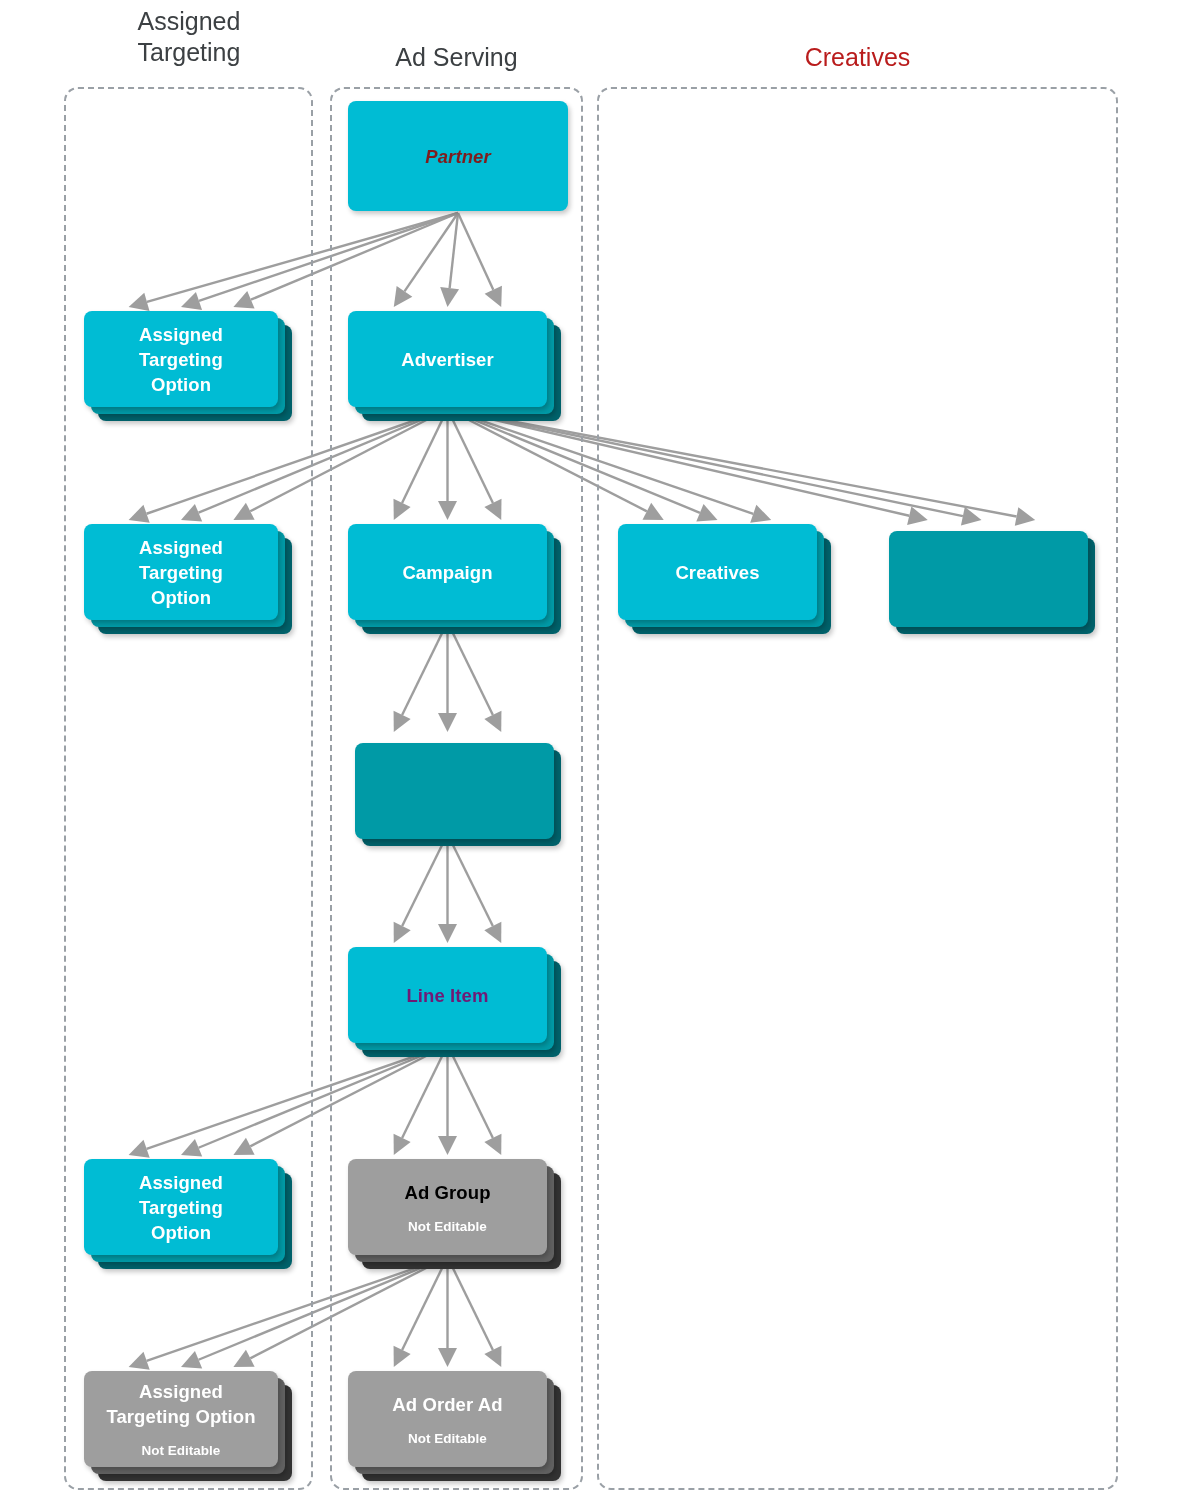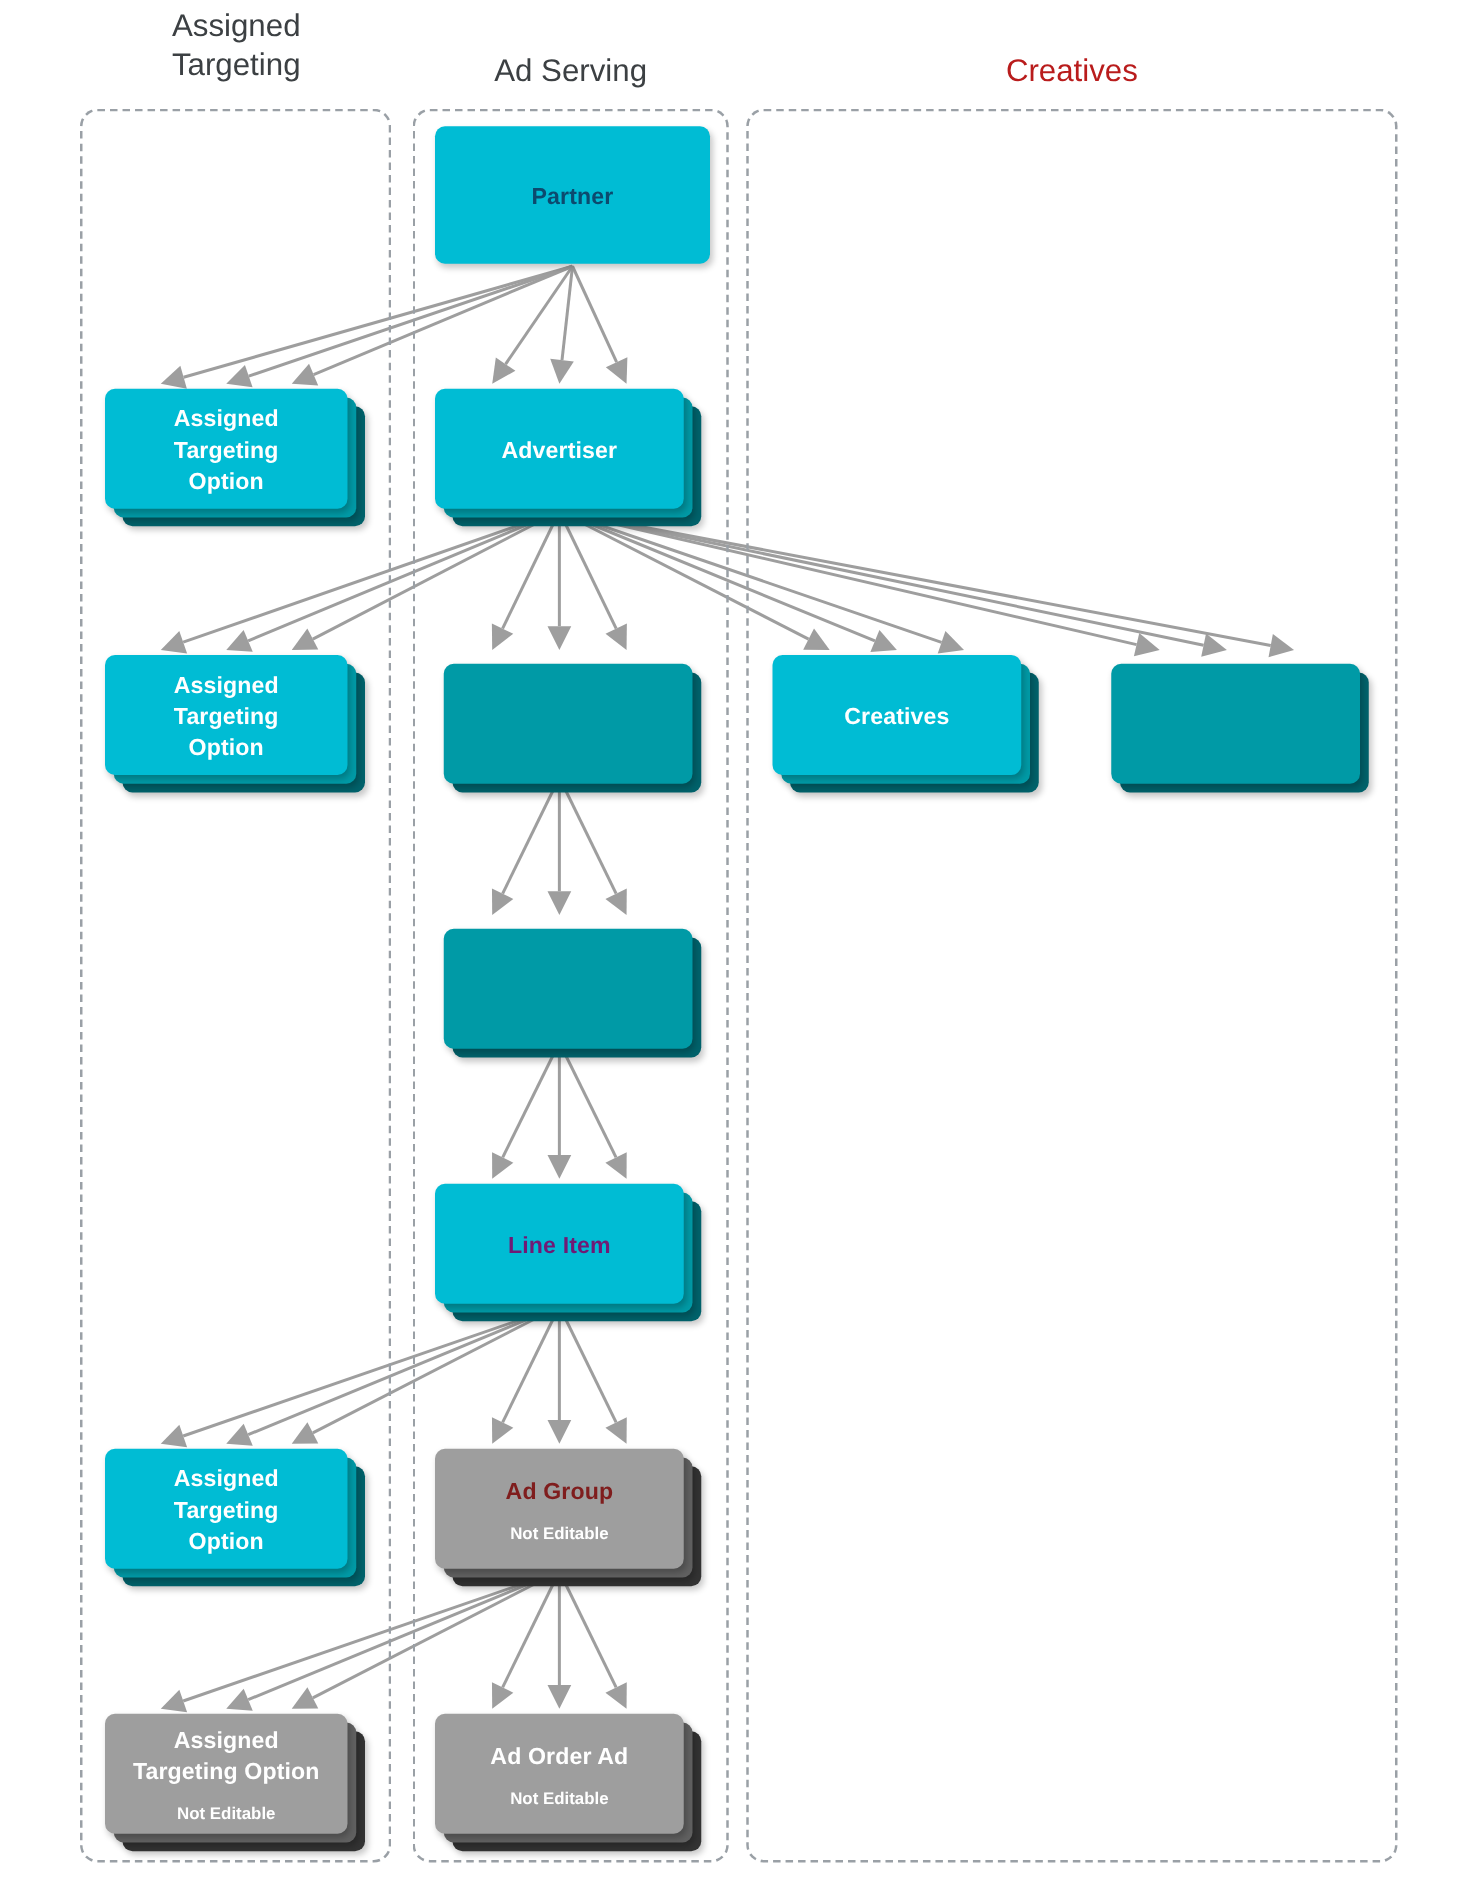--- a/index.html
+++ b/index.html
@@ -240,21 +240,21 @@
     </div>
   <div id="titles">
       <div class="col-title" style="left: 64px; top: 6px; width: 250px; color: rgb(60, 64, 67);">Assigned
 Targeting</div>
       <div class="col-title" style="left: 330px; top: 42px; width: 253px; color: rgb(60, 64, 67);">Ad Serving</div>
       <div class="col-title" style="left: 597px; top: 42px; width: 521px; color: #b91c1c;">Creatives</div>
     </div>
   <div id="nodes">
       <div class="node" style="left: 348px; top: 101px; width: 244px; height: 134px;">
         <div class="card front shadow-soft" style="left: 0px; top: 0px; width: 220px; height: 110px; background: rgb(0, 188, 212);">
-          <div class="node-label" style="color: #0c4a6e;">Partner</div>
+          <div class="node-label" style="color: #7f1d1d; font-style: italic;">Partner</div>
         </div>
       </div>
       <div class="node" style="left: 84px; top: 311px; width: 218px; height: 120px;">
         <div class="card back2 shadow-soft" style="left: 14px; top: 14px; width: 194px; height: 96px; background: rgb(0, 98, 107);"></div>
         <div class="card back1 shadow-soft" style="left: 7px; top: 7px; width: 194px; height: 96px; background: rgb(0, 154, 166);"></div>
         <div class="card front shadow-soft" style="left: 0px; top: 0px; width: 194px; height: 96px; background: rgb(0, 188, 212);">
           <div class="node-label" style="color: rgb(255, 255, 255);">Assigned
 Targeting
 Option</div>
         </div>
@@ -271,20 +271,23 @@
         <div class="card back1 shadow-soft" style="left: 7px; top: 7px; width: 194px; height: 96px; background: rgb(0, 154, 166);"></div>
         <div class="card front shadow-soft" style="left: 0px; top: 0px; width: 194px; height: 96px; background: rgb(0, 188, 212);">
           <div class="node-label" style="color: rgb(255, 255, 255);">Assigned
 Targeting
 Option</div>
         </div>
       </div>
       <div class="node" style="left: 348px; top: 524px; width: 223px; height: 120px;">
         <div class="card back2 shadow-soft" style="left: 14px; top: 14px; width: 199px; height: 96px; background: rgb(0, 98, 107);"></div>
         <div class="card back1 shadow-soft" style="left: 7px; top: 7px; width: 199px; height: 96px; background: rgb(0, 154, 166);"></div>
+        <div class="card front shadow-soft" style="left: 0px; top: 0px; width: 199px; height: 96px; background: rgb(0, 188, 212);">
+          <div class="node-label" style="color: rgb(255, 255, 255);">Campaign</div>
+        </div>
       </div>
       <div class="node" style="left: 618px; top: 524px; width: 223px; height: 120px;">
         <div class="card back2 shadow-soft" style="left: 14px; top: 14px; width: 199px; height: 96px; background: rgb(0, 98, 107);"></div>
         <div class="card back1 shadow-soft" style="left: 7px; top: 7px; width: 199px; height: 96px; background: rgb(0, 154, 166);"></div>
         <div class="card front shadow-soft" style="left: 0px; top: 0px; width: 199px; height: 96px; background: rgb(0, 188, 212);">
           <div class="node-label" style="color: rgb(255, 255, 255);">Creatives</div>
         </div>
       </div>
       <div class="node" style="left: 882px; top: 524px; width: 223px; height: 120px;">
         <div class="card back2 shadow-soft" style="left: 14px; top: 14px; width: 199px; height: 96px; background: rgb(0, 98, 107);"></div>
@@ -307,21 +310,21 @@
         <div class="card front shadow-soft" style="left: 0px; top: 0px; width: 194px; height: 96px; background: rgb(0, 188, 212);">
           <div class="node-label" style="color: rgb(255, 255, 255);">Assigned
 Targeting
 Option</div>
         </div>
       </div>
       <div class="node" style="left: 348px; top: 1159px; width: 223px; height: 120px;">
         <div class="card back2 shadow-soft" style="left: 14px; top: 14px; width: 199px; height: 96px; background: rgb(51, 51, 51);"></div>
         <div class="card back1 shadow-soft" style="left: 7px; top: 7px; width: 199px; height: 96px; background: rgb(97, 97, 97);"></div>
         <div class="card front shadow-soft" style="left: 0px; top: 0px; width: 199px; height: 96px; background: rgb(158, 158, 158);">
-          <div class="node-label" style="color: #7f1d1d;">Ad Group</div>
+          <div class="node-label" style="color: #000000;">Ad Group</div>
           <div class="node-sub" style="color: rgb(255, 255, 255);">Not Editable</div>
         </div>
       </div>
       <div class="node" style="left: 84px; top: 1371px; width: 218px; height: 120px;">
         <div class="card back2 shadow-soft" style="left: 14px; top: 14px; width: 194px; height: 96px; background: rgb(51, 51, 51);"></div>
         <div class="card back1 shadow-soft" style="left: 7px; top: 7px; width: 194px; height: 96px; background: rgb(97, 97, 97);"></div>
         <div class="card front shadow-soft" style="left: 0px; top: 0px; width: 194px; height: 96px; background: rgb(158, 158, 158);">
           <div class="node-label" style="color: rgb(255, 255, 255);">Assigned
 Targeting Option</div>
           <div class="node-sub" style="color: rgb(255, 255, 255);">Not Editable</div>

